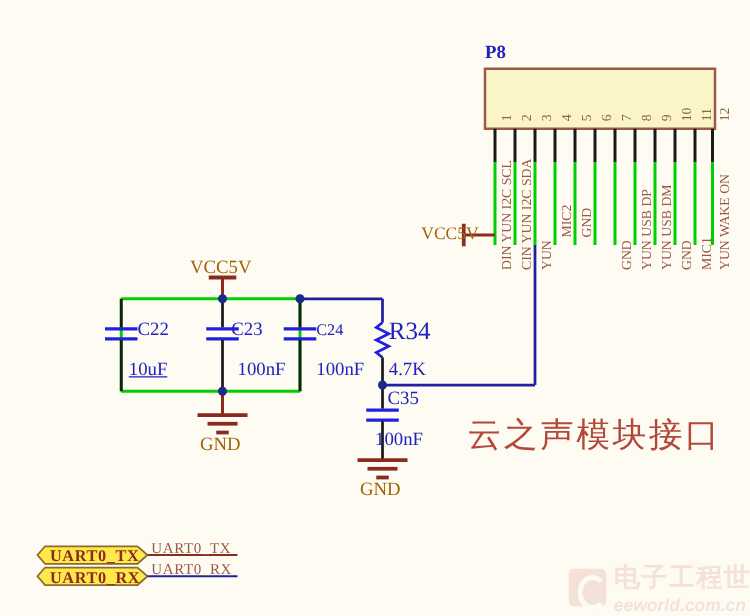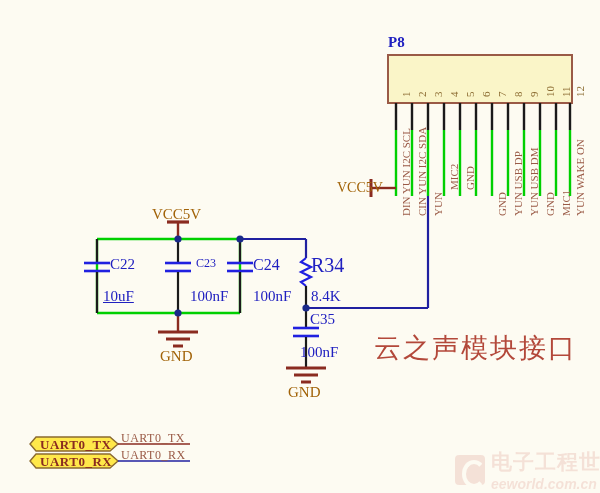--- a/index.html
+++ b/index.html
@@ -245,29 +245,29 @@
 <div class="vrot" style="left:574px;top:216px;">YUN WAKE ON</div>
 
 <div class="lbl t-red" style="left:337px;top:180px;font-size:14px;">VCC5V</div>
 
 <div class="lbl t-red" style="left:152px;top:206px;font-size:15px;">VCC5V</div>
 
 <div class="lbl t-red" style="left:160px;top:348px;font-size:15px;">GND</div>
 <div class="lbl t-red" style="left:288px;top:384px;font-size:15px;">GND</div>
 
 <div class="lbl t-blue" style="left:110px;top:256px;font-size:15px;">C22</div>
-<div class="lbl t-blue" style="left:196px;top:256px;font-size:12px;">C23</div>
-<div class="lbl t-blue" style="left:253px;top:256px;font-size:16px;">C24</div>
+<div class="lbl t-blue" style="left:185px;top:256px;font-size:15px;">C23</div>
+<div class="lbl t-blue" style="left:253px;top:256px;font-size:13px;">C24</div>
 <div class="lbl t-blue" style="left:311px;top:254px;font-size:20px;">R34</div>
 <div class="lbl t-blue" style="left:310px;top:311px;font-size:15px;">C35</div>
 
 <div class="lbl t-blue" style="left:103px;top:288px;font-size:15px;text-decoration:underline;">10uF</div>
 <div class="lbl t-blue" style="left:190px;top:288px;font-size:15px;">100nF</div>
 <div class="lbl t-blue" style="left:253px;top:288px;font-size:15px;">100nF</div>
-<div class="lbl t-blue" style="left:311px;top:288px;font-size:15px;">8.4K</div>
+<div class="lbl t-blue" style="left:311px;top:288px;font-size:15px;">4.7K</div>
 <div class="lbl t-blue" style="left:300px;top:344px;font-size:15px;">100nF</div>
 
 <div class="title-cn" style="left:374px;top:330px;">云之声模块接口</div>
 
 <div class="flagtxt" style="left:40px;top:437px;">UART0_TX</div>
 <div class="flagtxt" style="left:40px;top:454px;">UART0_RX</div>
 
 <div class="nettxt" style="left:121px;top:431px;">UART0_TX</div>
 <div class="nettxt" style="left:121px;top:448px;">UART0_RX</div>
 

